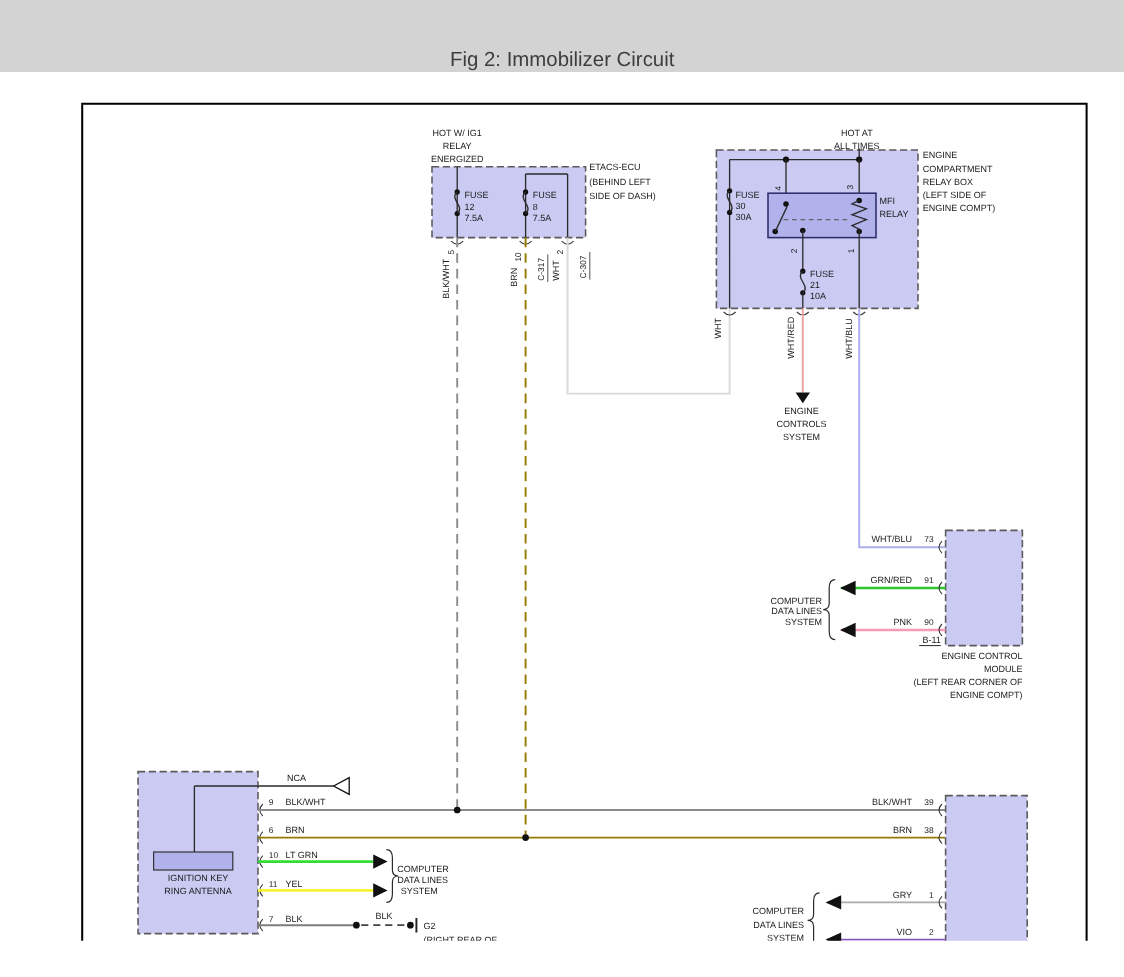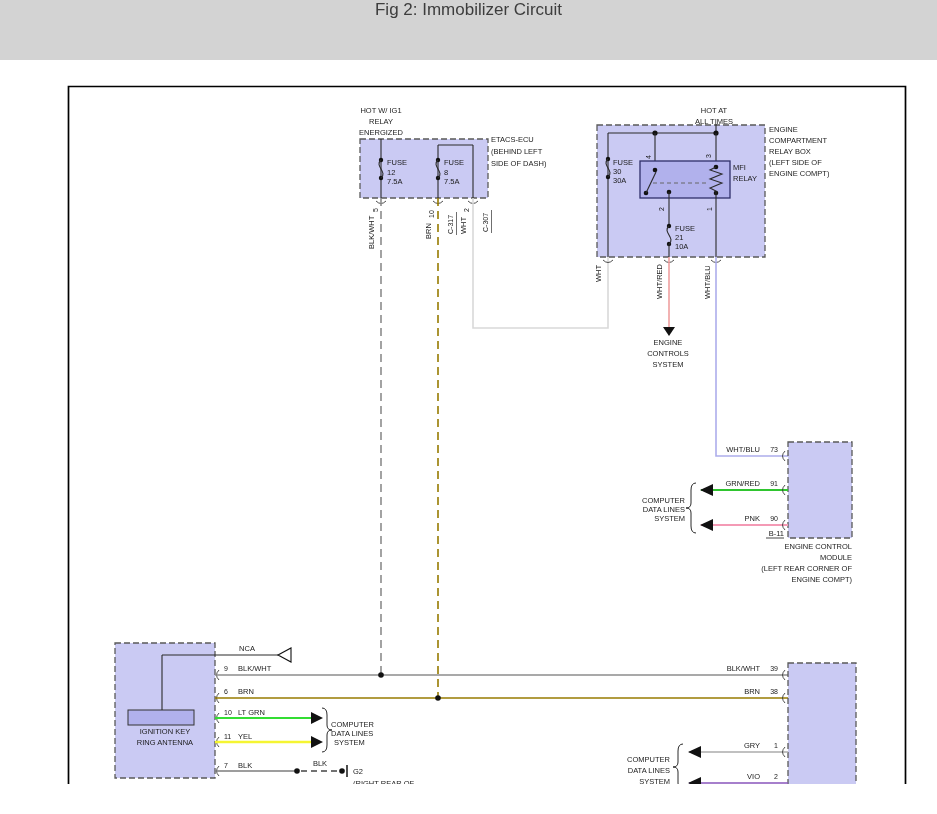--- a/index.html
+++ b/index.html
@@ -1,18 +1,18 @@
 <!DOCTYPE html>
 <html><head>
 <meta charset="utf-8">
 <style>
   html,body{margin:0;padding:0;background:#ffffff;width:937px;height:814px;overflow:hidden;}
   .titlebar{
     position:absolute;left:0;top:0;width:937px;height:60px;
-    background:#d3d3d3;display:flex;align-items:flex-start;justify-content:center;
+    background:#d3d3d3;display:flex;align-items:flex-end;justify-content:center;
     font-family:"Liberation Sans",sans-serif;font-size:17px;color:#3d3d3d;
   }
   .diagram{position:absolute;left:0;top:60px;}
   svg text{font-family:"Liberation Sans",sans-serif;font-size:7.5px;fill:#1b1b1b;}
   svg text.pin{font-size:7px;}
   .tm{text-anchor:middle;}
   .te{text-anchor:end;}
   .hook{stroke:#3a3a3a;stroke-width:0.9;fill:none;}
   .blackline{stroke:#2a2a2a;stroke-width:1.1;fill:none;}
   .dot{fill:#111;}

